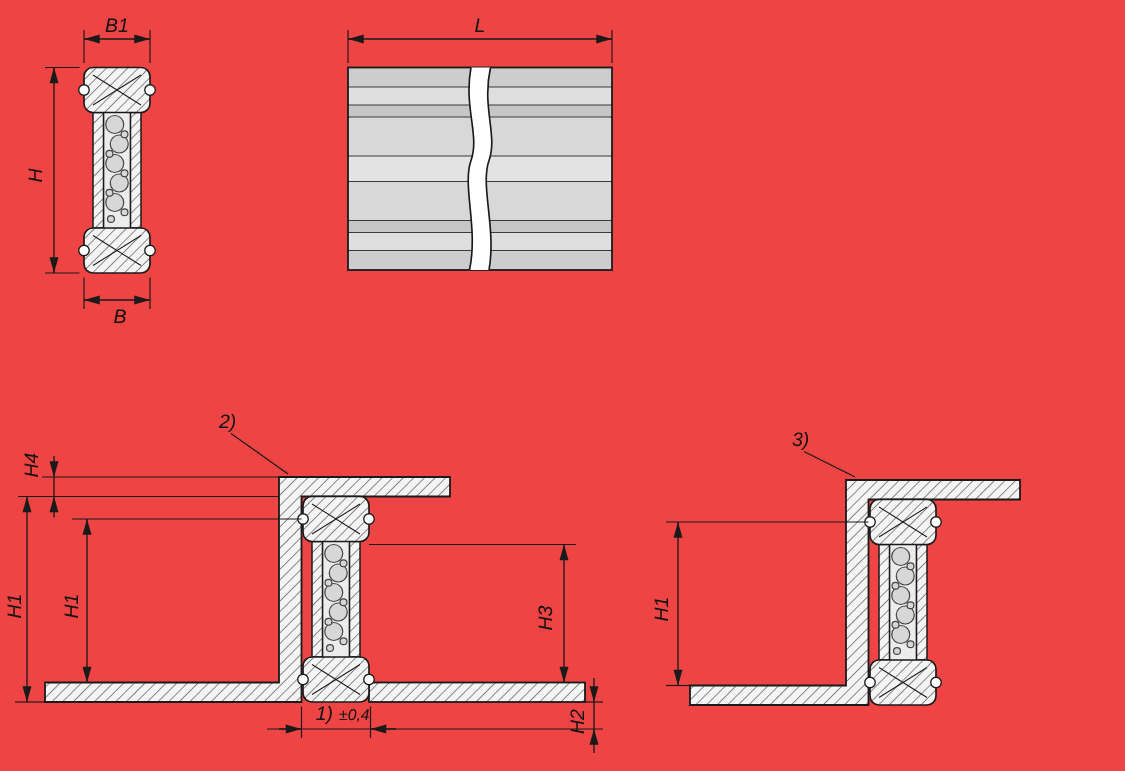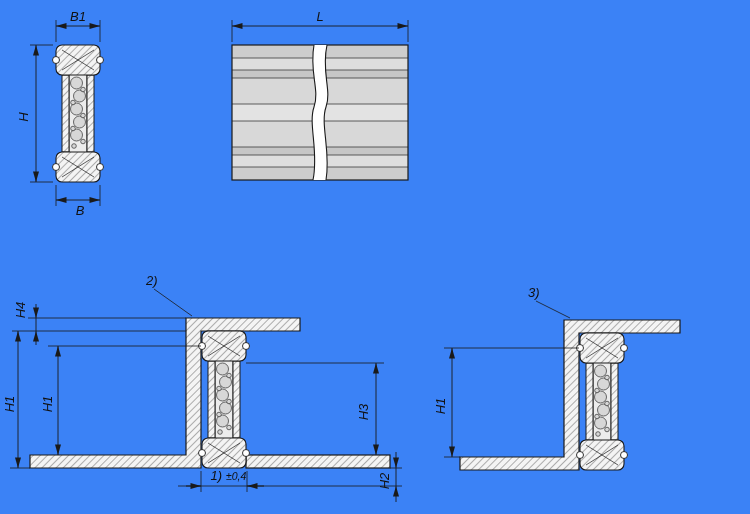--- a/index.html
+++ b/index.html
@@ -1,16 +1,16 @@
 <!DOCTYPE html>
 <html><head>
 <meta charset="utf-8">
 <style>
   html,body{margin:0;padding:0;background:#ffffff;}
-  #canvas{position:relative;width:750px;height:514px;background:#3b82f6;overflow:hidden;}
+  #canvas{position:relative;width:750px;height:514px;background:#ef4444;overflow:hidden;}
   svg{display:block;}
   text{font-family:"Liberation Sans",sans-serif;font-style:italic;fill:#111111;}
   .dim{font-size:13px;}
   .dim-small{font-size:10.5px;}
   .thin{stroke:#1a1a1a;stroke-width:0.8;fill:none;}
   .dimline{stroke:#1a1a1a;stroke-width:0.9;fill:none;}
   .edge{stroke:#1a1a1a;stroke-width:1.1;fill:none;}
 </style>
 </head>
 <body>

